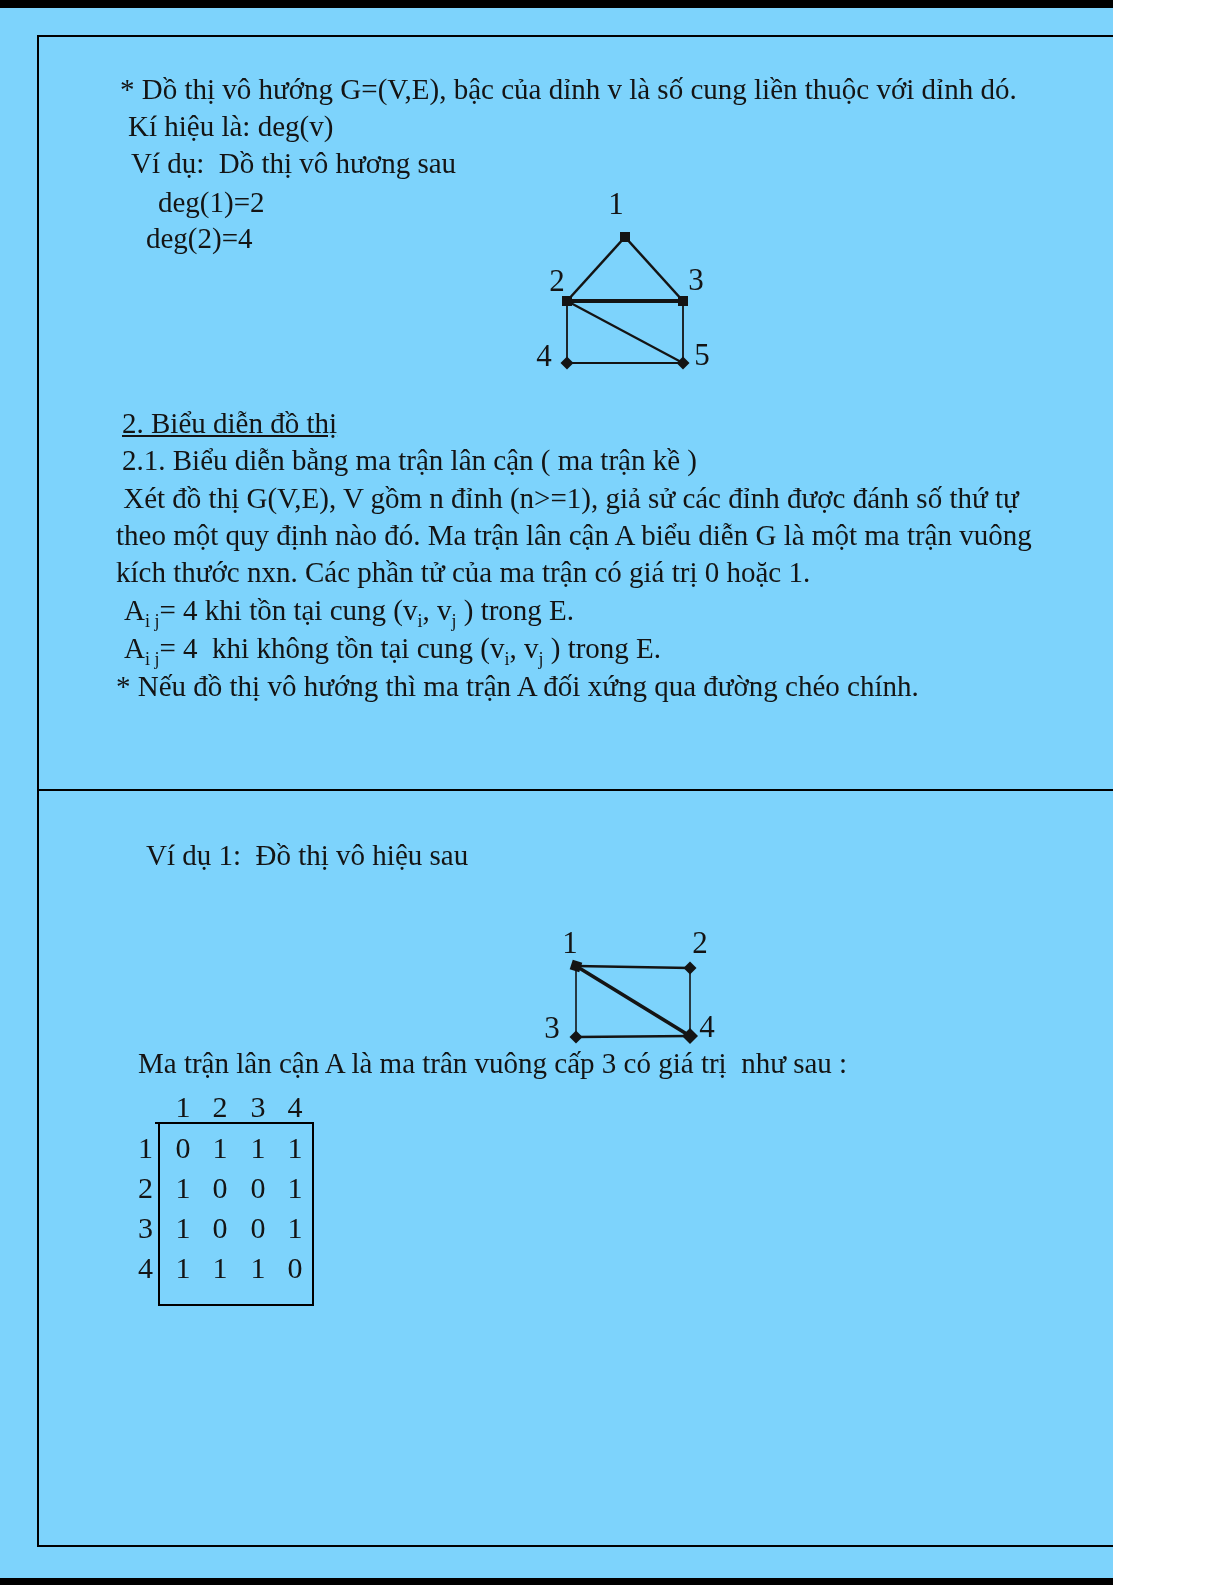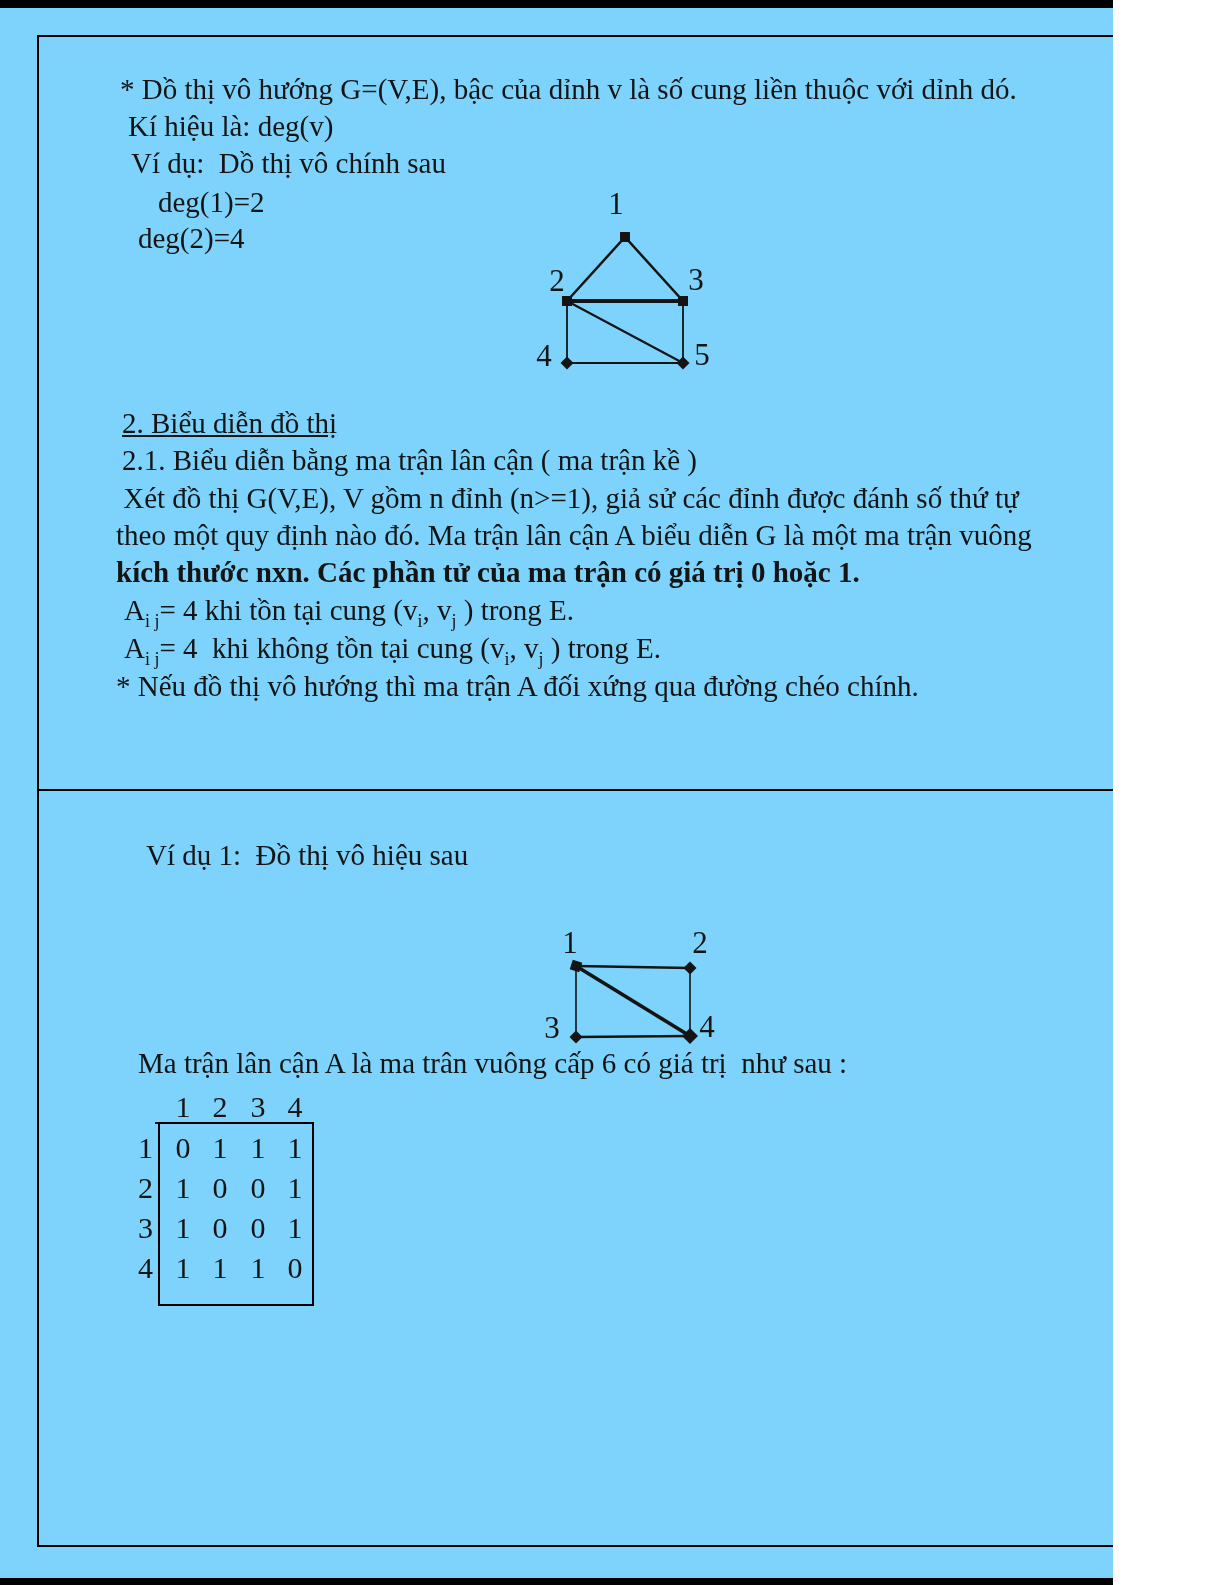--- a/index.html
+++ b/index.html
@@ -47,23 +47,23 @@
 <div class="page">
 
   <div class="bar top"></div>
   <div class="bar bottom"></div>
   <div class="frame"></div>
   <div class="divider"></div>
 
   <div>
     <div class="line" style="left:120px;top:72px;">* Dồ thị vô hướng G=(V,E), bậc của dỉnh v là số cung liền thuộc với dỉnh dó.</div>
     <div class="line" style="left:128px;top:109px;">Kí hiệu là: deg(v)</div>
-    <div class="line" style="left:131px;top:146px;">Ví dụ:  Dồ thị vô chính sau</div>
+    <div class="line" style="left:131px;top:146px;">Ví dụ:  Dồ thị vô hương sau</div>
     <div class="line" style="left:138px;top:185px;margin-left:20px;">deg(1)=2</div>
-    <div class="line" style="left:138px;top:221px;">deg(2)=4</div>
+    <div class="line" style="left:146px;top:221px;">deg(2)=4</div>
 
     <svg class="gsvg" style="left:490px;top:180px;" width="260" height="200" viewBox="0 0 260 200">
       <line x1="135" y1="57" x2="77" y2="121" stroke-width="2.5"></line>
       <line x1="135" y1="57" x2="193" y2="121" stroke-width="2.5"></line>
       <line x1="77" y1="121" x2="193" y2="121" stroke-width="4"></line>
       <line x1="77" y1="121" x2="77" y2="183" stroke-width="1.8"></line>
       <line x1="193" y1="121" x2="193" y2="183" stroke-width="1.8"></line>
       <line x1="77" y1="121" x2="193" y2="183" stroke-width="2.2"></line>
       <line x1="77" y1="183" x2="193" y2="183" stroke-width="2.2"></line>
       <rect x="130" y="52" width="10" height="10"></rect>
@@ -75,21 +75,21 @@
       <text x="67" y="111" text-anchor="middle">2</text>
       <text x="206" y="110" text-anchor="middle">3</text>
       <text x="54" y="186" text-anchor="middle">4</text>
       <text x="212" y="185" text-anchor="middle">5</text>
     </svg>
 
     <div class="line" style="left:122px;top:406px;text-decoration:underline;">2. Biểu diễn đồ thị</div>
     <div class="line" style="left:122px;top:443px;text-align:center;">2.1. Biểu diễn bằng ma trận lân cận ( ma trận kề )</div>
     <div class="line" style="left:116px;top:481px;"> Xét đồ thị G(V,E), V gồm n đỉnh (n&gt;=1), giả sử các đỉnh được đánh số thứ tự</div>
     <div class="line" style="left:116px;top:518px;">theo một quy định nào đó. Ma trận lân cận A biểu diễn G là một ma trận vuông</div>
-    <div class="line" style="left:116px;top:555px;font-weight:bold;">kích thước nxn. Các phần tử của ma trận có giá trị 0 hoặc 1.</div>
+    <div class="line" style="left:116px;top:555px;">kích thước nxn. Các phần tử của ma trận có giá trị 0 hoặc 1.</div>
 
     <div class="line" style="left:124px;top:593px;"><span>A</span><sub>i j</sub><span>= 4 khi tồn tại cung (v</span><sub>i</sub><span>, v</span><sub>j</sub><span> ) trong E.</span></div>
 
     <div class="line" style="left:124px;top:631px;"><span>A</span><sub>i j</sub><span>= 4  khi không tồn tại cung (v</span><sub>i</sub><span>, v</span><sub>j</sub><span> ) trong E.</span></div>
 
     <div class="line" style="left:116px;top:669px;">* Nếu đồ thị vô hướng thì ma trận A đối xứng qua đường chéo chính.</div>
   </div>
 
   <div>
     <div class="line" style="left:146px;top:838px;">Ví dụ 1:  Đồ thị vô hiệu sau</div>
@@ -103,21 +103,21 @@
       <rect x="51" y="51" width="10" height="10" transform="rotate(18 56 56)"></rect>
       <path d="M170 51.5 L176.5 58 L170 64.5 L163.5 58 Z"></path>
       <path d="M56 120.5 L62.5 127 L56 133.5 L49.5 127 Z"></path>
       <path d="M170 118 L178 126 L170 134 L162 126 Z"></path>
       <text x="50" y="43" text-anchor="middle">1</text>
       <text x="180" y="43" text-anchor="middle">2</text>
       <text x="32" y="128" text-anchor="middle">3</text>
       <text x="187" y="127" text-anchor="middle">4</text>
     </svg>
 
-    <div class="line" style="left:138px;top:1046px;">Ma trận lân cận A là ma trân vuông cấp 6 có giá trị  như sau :</div>
+    <div class="line" style="left:138px;top:1046px;">Ma trận lân cận A là ma trân vuông cấp 3 có giá trị  như sau :</div>
 
     <div>
       <span class="mcell" style="left:167px;top:1090px;">1</span>
       <span class="mcell" style="left:204px;top:1090px;">2</span>
       <span class="mcell" style="left:242px;top:1090px;">3</span>
       <span class="mcell" style="left:279px;top:1090px;">4</span>
 
       <div class="mtopline"></div>
       <div class="mbox"></div>
 

